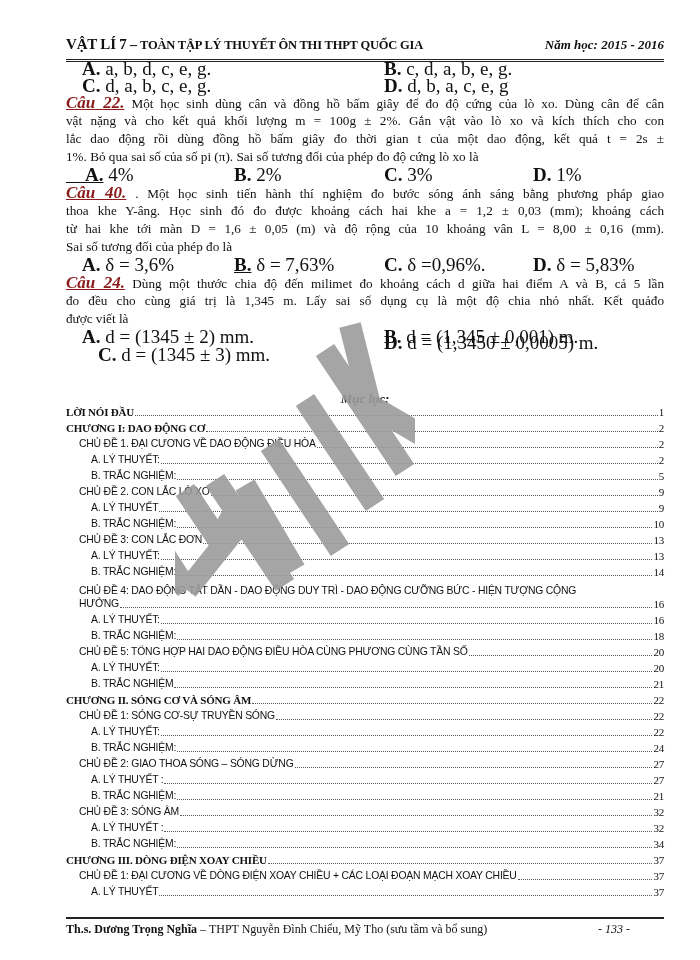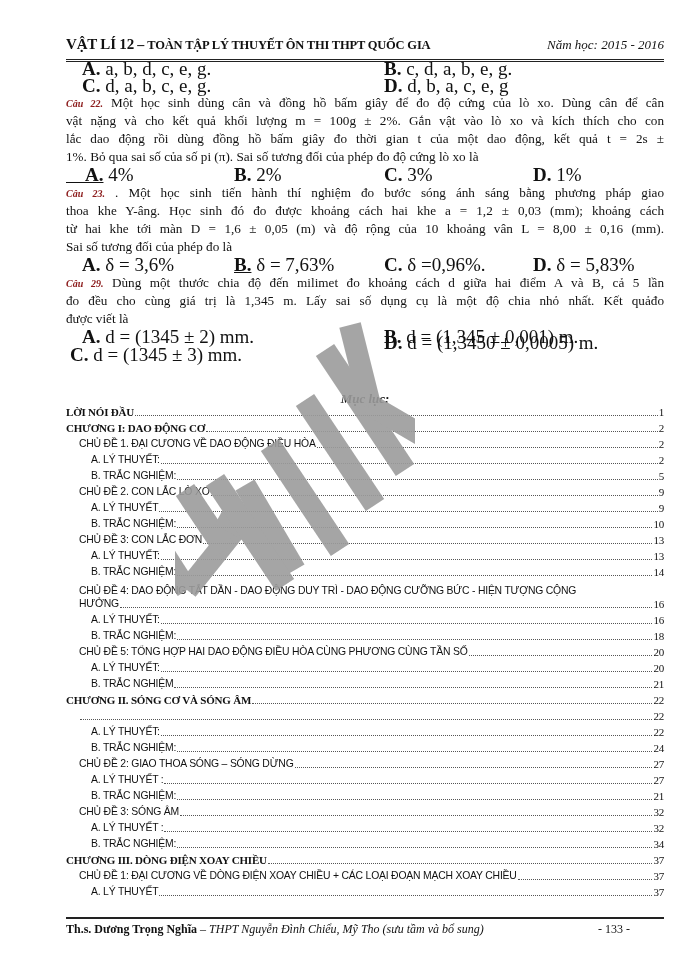--- a/index.html
+++ b/index.html
@@ -3,55 +3,55 @@
 <meta charset="utf-8">
 <style>
   * { box-sizing: border-box; margin: 0; padding: 0; }
   html, body { width: 700px; height: 960px; background: #fff; overflow: hidden; }
   body { position: relative; font-family: "Liberation Serif", serif; color: #111; }
 
   .page-header { position: absolute; left: 66px; top: 30px; width: 598px; height: 30px; }
   .header-left { position: absolute; left: 0; top: 6px; font-family: "Liberation Serif", serif; font-weight: bold; font-size: 14px; letter-spacing: -0.2px; }
   .header-left .big { font-size: 15px; }
   .header-left .small { font-size: 12.5px; }
-  .header-right { position: absolute; right: 0; top: 7px; font-style: italic; font-size: 13px; }
+  .header-right { position: absolute; right: 0; top: 7px; font-style: italic; font-size: 13px; font-weight: bold; }
   .header-rule { position: absolute; left: 66px; top: 59px; width: 598px; height: 0; border-top: 3px double #222; }
 
   .content { position: absolute; left: 66px; top: 60px; width: 598px; font-size: 13px; line-height: 18px; }
   .line { position: absolute; left: 0; width: 598px; white-space: nowrap; font-size: 13.2px; }
   .just { text-align: justify; text-align-last: justify; }
   .opt { position: absolute; white-space: nowrap; font-size: 19px; }
   .opt b { font-weight: bold; }
-  .qlabel { color: #8b1a1a; font-style: italic; font-weight: bold; font-size: 10px; }
+  .qlabel { color: #8b1a1a; font-style: italic; font-weight: bold; text-decoration: underline; font-size: 17px; }
   .ans-underline { text-decoration: underline; }
 
   .toc-title { position: absolute; left: 0; width: 598px; text-align: center; font-style: italic; font-weight: bold; font-size: 13px; }
   .toc-row { position: absolute; left: 0; width: 598px; height: 16px; display: flex; align-items: flex-end; font-family: "Liberation Sans", sans-serif; font-size: 10.4px; line-height: 14px; letter-spacing: -0.2px; }
   .toc-row .t { white-space: nowrap; }
   .toc-row .dots { flex: 1; border-bottom: 1px dotted #555; margin: 0 1px 3px 1px; height: 1px; }
   .toc-row .p { white-space: nowrap; font-family: "Liberation Serif", serif; font-size: 11px; }
   .lvl0 .t { font-weight: bold; font-family: "Liberation Serif", serif; font-size: 11px; }
   .lvl1 { padding-left: 13px; }
   .lvl2 { padding-left: 25px; }
   .toc-wrap-first { position: absolute; left: 13px; white-space: nowrap; font-family: "Liberation Sans", sans-serif; font-size: 10.4px; letter-spacing: -0.2px; }
 
   .watermark { position: absolute; left: 175px; top: 300px; width: 240px; height: 310px; pointer-events: none; }
 
   .footer-rule { position: absolute; left: 66px; top: 917px; width: 598px; border-top: 2px solid #222; }
   .footer { position: absolute; left: 66px; top: 922px; width: 598px; font-size: 12px; }
   .footer-author { font-weight: bold; }
-  .footer-school { font-style: italic; }
-  .footer-page { position: absolute; right: 34px; top: 0; }
+  .footer-school { }
+  .footer-page { position: absolute; right: 34px; top: 0; font-style: italic; }
 </style>
 </head>
 <body>
 
 <div class="page-header">
   <div class="header-left">
-    <span class="big">VẬT LÍ 12</span><span> – </span><span class="small">TOÀN TẬP LÝ THUYẾT ÔN THI THPT QUỐC GIA</span>
+    <span class="big">VẬT LÍ 7</span><span> – </span><span class="small">TOÀN TẬP LÝ THUYẾT ÔN THI THPT QUỐC GIA</span>
   </div>
   <div class="header-right">Năm học: 2015 - 2016</div>
 </div>
 <div class="header-rule"></div>
 
 <div class="content">
 
   <div class="opt" style="left:16px;top:0px"><b>A.</b><span> a, b, d, c, e, g.</span></div>
   <div class="opt" style="left:318px;top:0px"><b>B.</b><span> c, d, a, b, e, g.</span></div>
   <div class="opt" style="left:16px;top:17px"><b>C.</b><span> d, a, b, c, e, g.</span></div>
@@ -59,35 +59,35 @@
 
   <div class="line just" style="top:34px"><span class="qlabel">Câu 22.</span><span> Một học sinh dùng cân và đồng hồ bấm giây để đo độ cứng của lò xo. Dùng cân để cân</span></div>
   <div class="line just" style="top:52px">vật nặng và cho kết quả khối lượng m = 100g ± 2%. Gắn vật vào lò xo và kích thích cho con</div>
   <div class="line just" style="top:70px">lắc dao động rồi dùng đồng hồ bấm giây đo thời gian t của một dao động, kết quả t = 2s ±</div>
   <div class="line" style="top:88px">1%. Bỏ qua sai số của số pi (π). Sai số tương đối của phép  đo độ cứng lò xo là</div>
   <div class="opt" style="left:0px;top:106px"><b class="ans-underline">&nbsp;&nbsp;&nbsp;&nbsp;<span>A.</span></b><span> 4%</span></div>
   <div class="opt" style="left:168px;top:106px"><b>B.</b><span> 2%</span></div>
   <div class="opt" style="left:318px;top:106px"><b>C.</b><span> 3%</span></div>
   <div class="opt" style="left:467px;top:106px"><b>D.</b><span> 1%</span></div>
 
-  <div class="line just" style="top:124px"><span class="qlabel">Câu 23.</span><span> . Một học sinh tiến hành thí nghiệm đo bước sóng ánh sáng bằng phương pháp giao</span></div>
+  <div class="line just" style="top:124px"><span class="qlabel">Câu 40.</span><span> . Một học sinh tiến hành thí nghiệm đo bước sóng ánh sáng bằng phương pháp giao</span></div>
   <div class="line just" style="top:142px">thoa khe Y-âng. Học sinh đó đo được khoảng cách hai khe a = 1,2 ± 0,03 (mm); khoảng cách</div>
   <div class="line just" style="top:160px">từ hai khe tới màn D = 1,6 ± 0,05 (m) và độ rộng của 10 khoảng vân L = 8,00 ± 0,16 (mm).</div>
   <div class="line" style="top:178px">Sai số tương đối của phép đo là</div>
   <div class="opt" style="left:16px;top:196px"><b>A.</b><span>  δ = 3,6%</span></div>
   <div class="opt" style="left:168px;top:196px"><b class="ans-underline">B.</b><span> δ = 7,63%</span></div>
   <div class="opt" style="left:318px;top:196px"><b>C.</b><span> δ =0,96%.</span></div>
   <div class="opt" style="left:467px;top:196px"><b>D.</b><span> δ = 5,83%</span></div>
 
-  <div class="line just" style="top:214px"><span class="qlabel">Câu 29.</span><span> Dùng một thước chia độ đến milimet đo khoảng cách d giữa hai điểm A và B, cả 5 lần</span></div>
+  <div class="line just" style="top:214px"><span class="qlabel">Câu 24.</span><span> Dùng một thước chia độ đến milimet đo khoảng cách d giữa hai điểm A và B, cả 5 lần</span></div>
   <div class="line just" style="top:232px">đo đều cho cùng giá trị là 1,345  m. Lấy sai số dụng cụ là một độ chia nhỏ nhất. Kết quảđo</div>
   <div class="line" style="top:250px">được viết là</div>
   <div class="opt" style="left:16px;top:268px"><b>A.</b><span> d = (1345  ± 2) mm.</span></div>
   <div class="opt" style="left:318px;top:268px"><b>B.</b><span> d = (1,345  ± 0,001)  m.</span></div>
-  <div class="opt" style="left:4px;top:286px"><b>C.</b><span> d = (1345  ± 3) mm.</span></div>
+  <div class="opt" style="left:32px;top:286px"><b>C.</b><span> d = (1345  ± 3) mm.</span></div>
   <div class="opt" style="left:318px;top:274px"><b>D.</b><span> d = (1,3450  ± 0,0005)  m.</span></div>
 
   <div class="toc-title" style="top:330px">Mục lục:</div>
 
   <div class="toc-row lvl0" style="top:343px">
       <span class="t">LỜI NÓI ĐẦU</span>
       <span class="dots"></span>
       <span class="p">1</span>
     </div>
   <div class="toc-row lvl0" style="top:359px">
@@ -170,20 +170,21 @@
       <span class="t">B. TRẮC NGHIỆM</span>
       <span class="dots"></span>
       <span class="p">21</span>
     </div>
   <div class="toc-row lvl0" style="top:631px">
       <span class="t">CHƯƠNG II. SÓNG CƠ VÀ SÓNG ÂM</span>
       <span class="dots"></span>
       <span class="p">22</span>
     </div>
   <div class="toc-row lvl1" style="top:647px">
+      <span class="t">CHỦ ĐỀ 1: SÓNG CƠ-SỰ TRUYỀN SÓNG</span>
       <span class="dots"></span>
       <span class="p">22</span>
     </div>
   <div class="toc-row lvl2" style="top:663px">
       <span class="t">A. LÝ THUYẾT:</span>
       <span class="dots"></span>
       <span class="p">22</span>
     </div>
   <div class="toc-row lvl2" style="top:679px">
       <span class="t">B. TRẮC NGHIỆM:</span>

